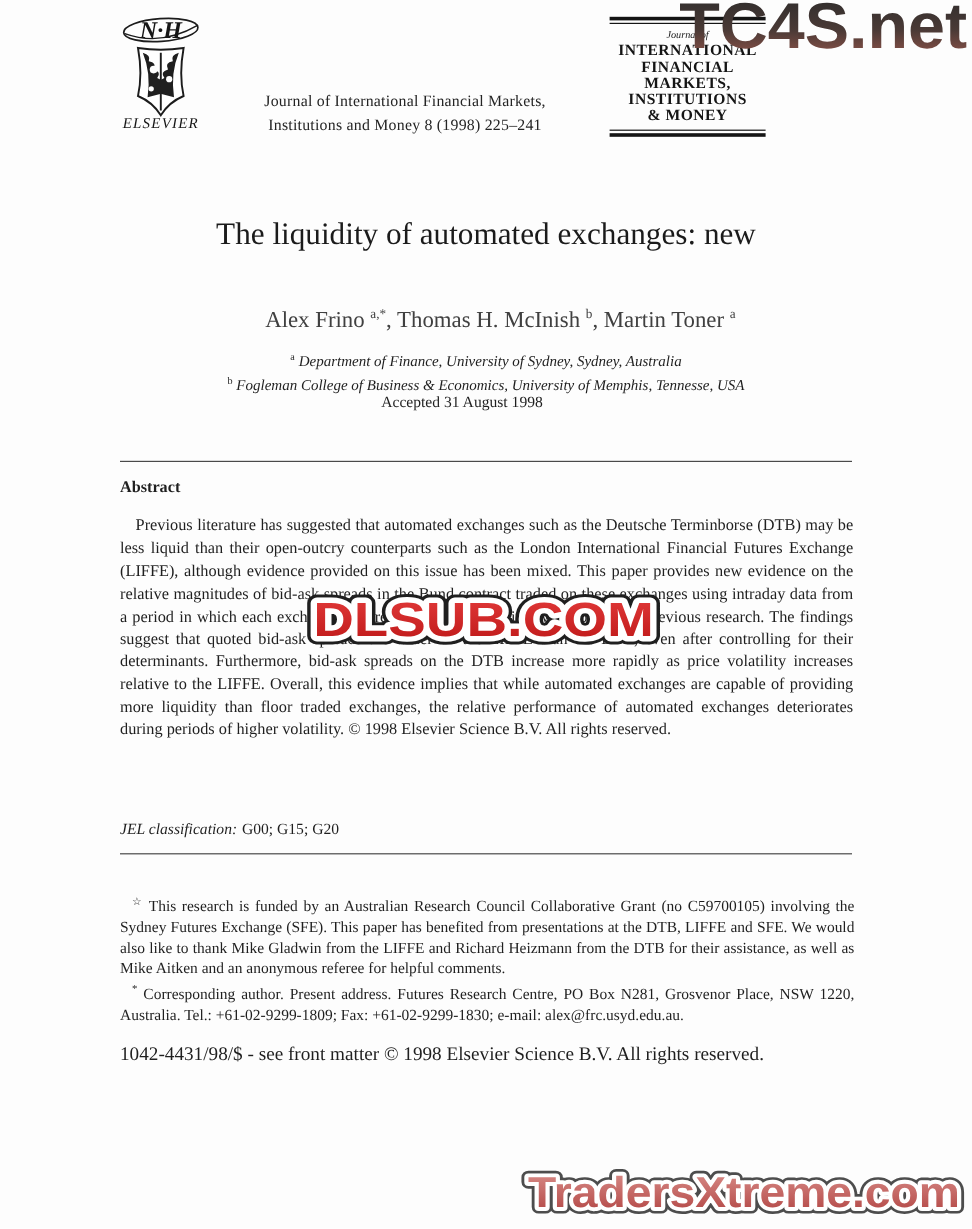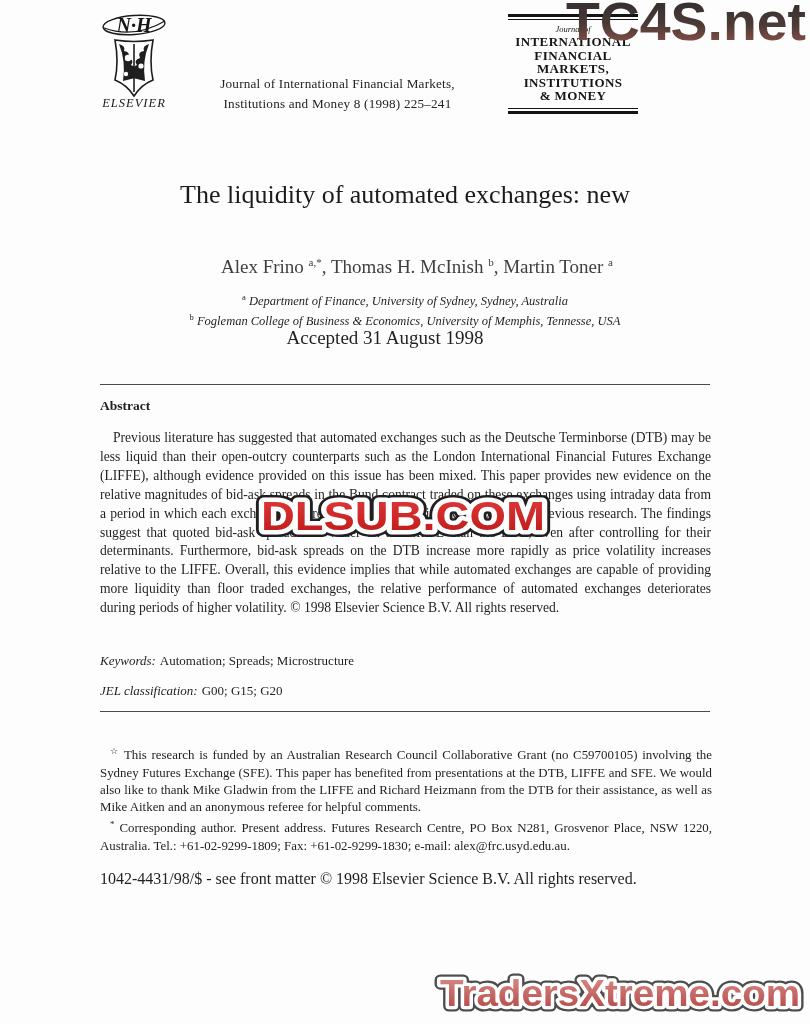--- a/index.html
+++ b/index.html
@@ -52,21 +52,21 @@
     text-align: center; font-size: 19px; color: #404040;
   }
   .authors sup { font-size: 11px; }
   .affiliations {
     position: absolute; left: 0; top: 290px; width: 810px;
     text-align: center; font-size: 12.5px; line-height: 15.5px; font-style: italic;
   }
   .affiliations sup { font-size: 8.5px; font-style: normal; }
   .accepted {
     position: absolute; left: 0; top: 327px; width: 770px;
-    text-align: center; font-size: 19px;
+    text-align: center; font-size: 13px;
   }
 
   
   .rule-abstract-top { position: absolute; left: 100px; top: 384px; width: 610px; height: 1px; background: #4a4a4a; }
   .abstract-heading { position: absolute; left: 100px; top: 398px; font-size: 13.5px; font-weight: bold; }
   .abstract-text {
     position: absolute; left: 100px; top: 429px; width: 611px;
     font-size: 13.6px; line-height: 18.9px; text-align: justify;
     text-indent: 13px;
   }
@@ -179,23 +179,20 @@
           <stop offset="0" stop-color="#e23a3a"></stop>
           <stop offset="1" stop-color="#bd1717"></stop>
         </linearGradient>
       </defs>
       <text class="wm-text" x="8" y="44" font-size="40" textLength="284" lengthAdjust="spacingAndGlyphs" fill="none" stroke="#1f1f1f" stroke-width="14" stroke-linejoin="round">DLSUB.COM</text>
       <text class="wm-text" x="8" y="44" font-size="40" textLength="284" lengthAdjust="spacingAndGlyphs" fill="none" stroke="#ffffff" stroke-width="9" stroke-linejoin="round">DLSUB.COM</text>
       <text class="wm-text" x="8" y="44" font-size="40" textLength="284" lengthAdjust="spacingAndGlyphs" fill="url(#dlsubGrad)">DLSUB.COM</text>
     </svg>
   </div>
 
-  <div class="keywords">
-    <span class="kw-label">Keywords:</span><span>Automation; Spreads; Microstructure</span>
-  </div>
   <div class="jel">
     <span class="kw-label">JEL classification:</span><span>G00; G15; G20</span>
   </div>
   <div class="rule-abstract-bottom"></div>
 
   <div class="footnotes">
     <p><sup>☆</sup><span> This research is funded by an Australian Research Council Collaborative Grant (no C59700105) involving the Sydney Futures Exchange (SFE). This paper has benefited from presentations at the DTB, LIFFE and SFE. We would also like to thank Mike Gladwin from the LIFFE and Richard Heizmann from the DTB for their assistance, as well as Mike Aitken and an anonymous referee for helpful comments.</span></p>
     <p><sup>*</sup><span> Corresponding author. Present address. Futures Research Centre, PO Box N281, Grosvenor Place, NSW 1220, Australia. Tel.: +61-02-9299-1809; Fax: +61-02-9299-1830; e-mail: alex@frc.usyd.edu.au.</span></p>
   </div>
 

